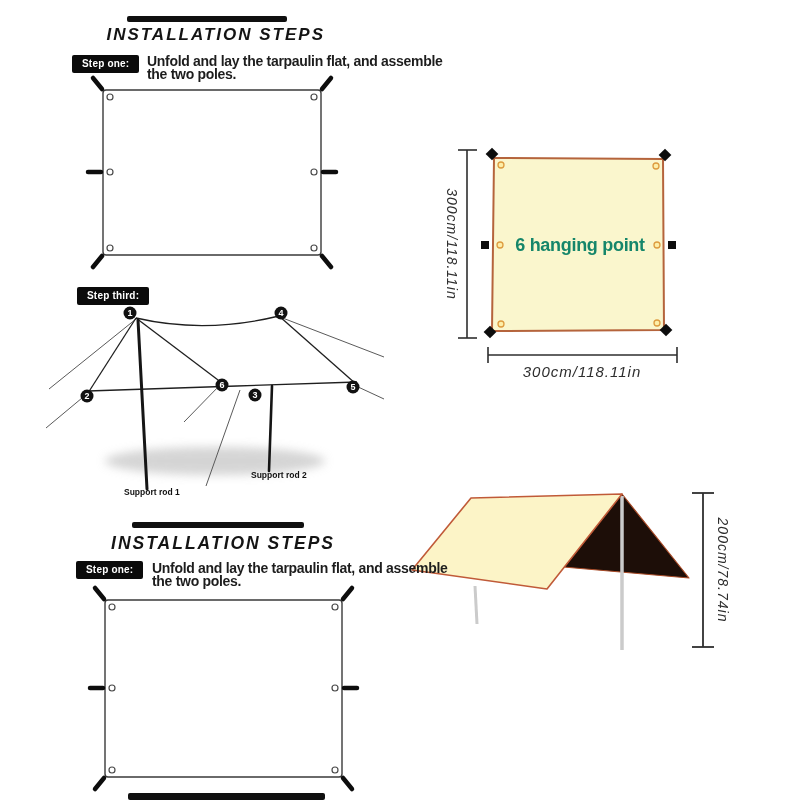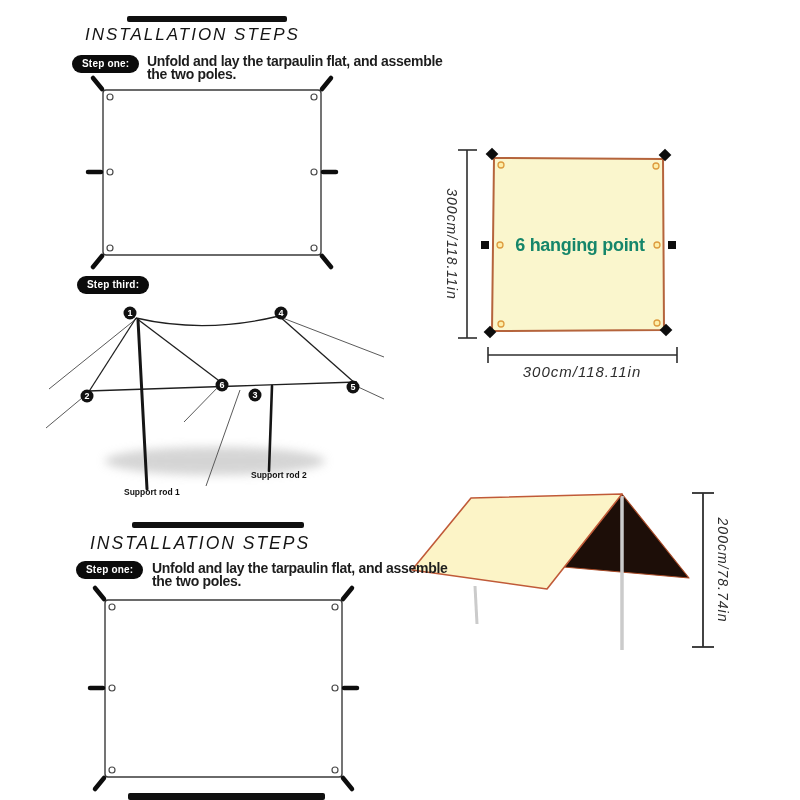--- a/index.html
+++ b/index.html
@@ -1,22 +1,22 @@
 <!DOCTYPE html>
 <html><head>
 <meta charset="utf-8">
 <style>
   html,body{margin:0;padding:0;background:#fff;}
   .canvas{position:relative;width:800px;height:800px;background:#fff;overflow:hidden;
           font-family:"Liberation Sans",sans-serif;}
   .bar{position:absolute;background:#101010;border-radius:2px;}
-  .sec-title{position:absolute;font-weight:normal;font-style:italic;letter-spacing:2px;
-             font-size:17px;color:#141414;text-align:left;white-space:nowrap;}
+  .sec-title{position:absolute;font-weight:bold;font-style:italic;letter-spacing:2px;
+             font-size:17px;color:#141414;text-align:right;white-space:nowrap;}
   .pill{position:absolute;background:#0b0b0b;color:#ffffff;font-size:10px;font-weight:bold;
-        padding:3px 10px 4px 10px;border-radius:9px;white-space:nowrap;letter-spacing:.2px;}
+        padding:3px 10px 4px 10px;border-radius:2px;white-space:nowrap;letter-spacing:.2px;}
   .step-text{position:absolute;font-size:14px;font-weight:bold;color:#1d1d1d;
              letter-spacing:-0.3px;line-height:13px;white-space:nowrap;}
   svg{position:absolute;left:0;top:0;}
   svg text{font-family:"Liberation Sans",sans-serif;}
   .dim-text{font-style:italic;letter-spacing:1px;fill:#2e2e2e;}
 </style>
 </head>
 <body>
 
 <div class="canvas">
@@ -172,21 +172,21 @@
 
   <div class="bar" style="left:127px;top:16px;width:160px;height:6px;"></div>
   <div class="sec-title" style="left:85px;top:25px;width:240px;">INSTALLATION STEPS</div>
 
   <div class="pill" style="left:72px;top:55px;">Step one:</div>
   <div class="step-text" style="left:147px;top:55px;">
     <div>Unfold and lay the tarpaulin flat, and assemble</div>
     <div>the two poles.</div>
   </div>
 
-  <div class="pill" style="left:77px;top:276px;">Step third:</div>
+  <div class="pill" style="left:77px;top:287px;">Step third:</div>
 
   <div class="bar" style="left:132px;top:522px;width:172px;height:6px;"></div>
   <div class="sec-title" style="left:90px;top:533px;width:245px;font-size:17.5px;">INSTALLATION STEPS</div>
 
   <div class="pill" style="left:76px;top:561px;">Step one:</div>
   <div class="step-text" style="left:152px;top:562px;">
     <div>Unfold and lay the tarpaulin flat, and assemble</div>
     <div>the two poles.</div>
   </div>
 

